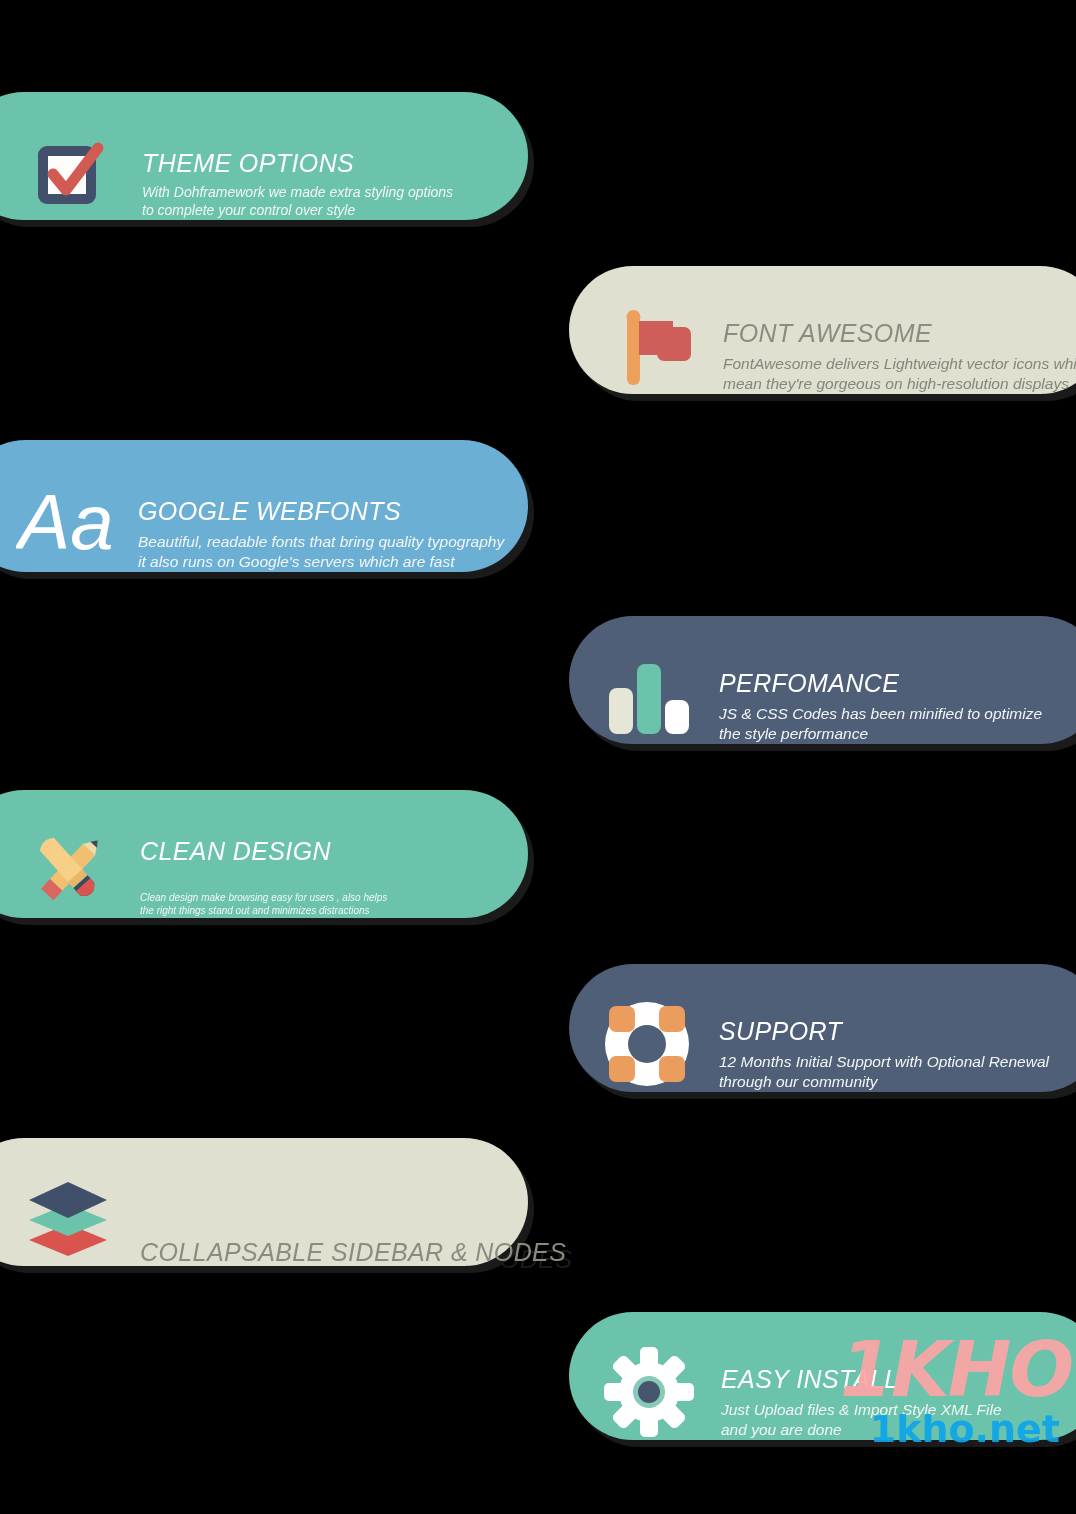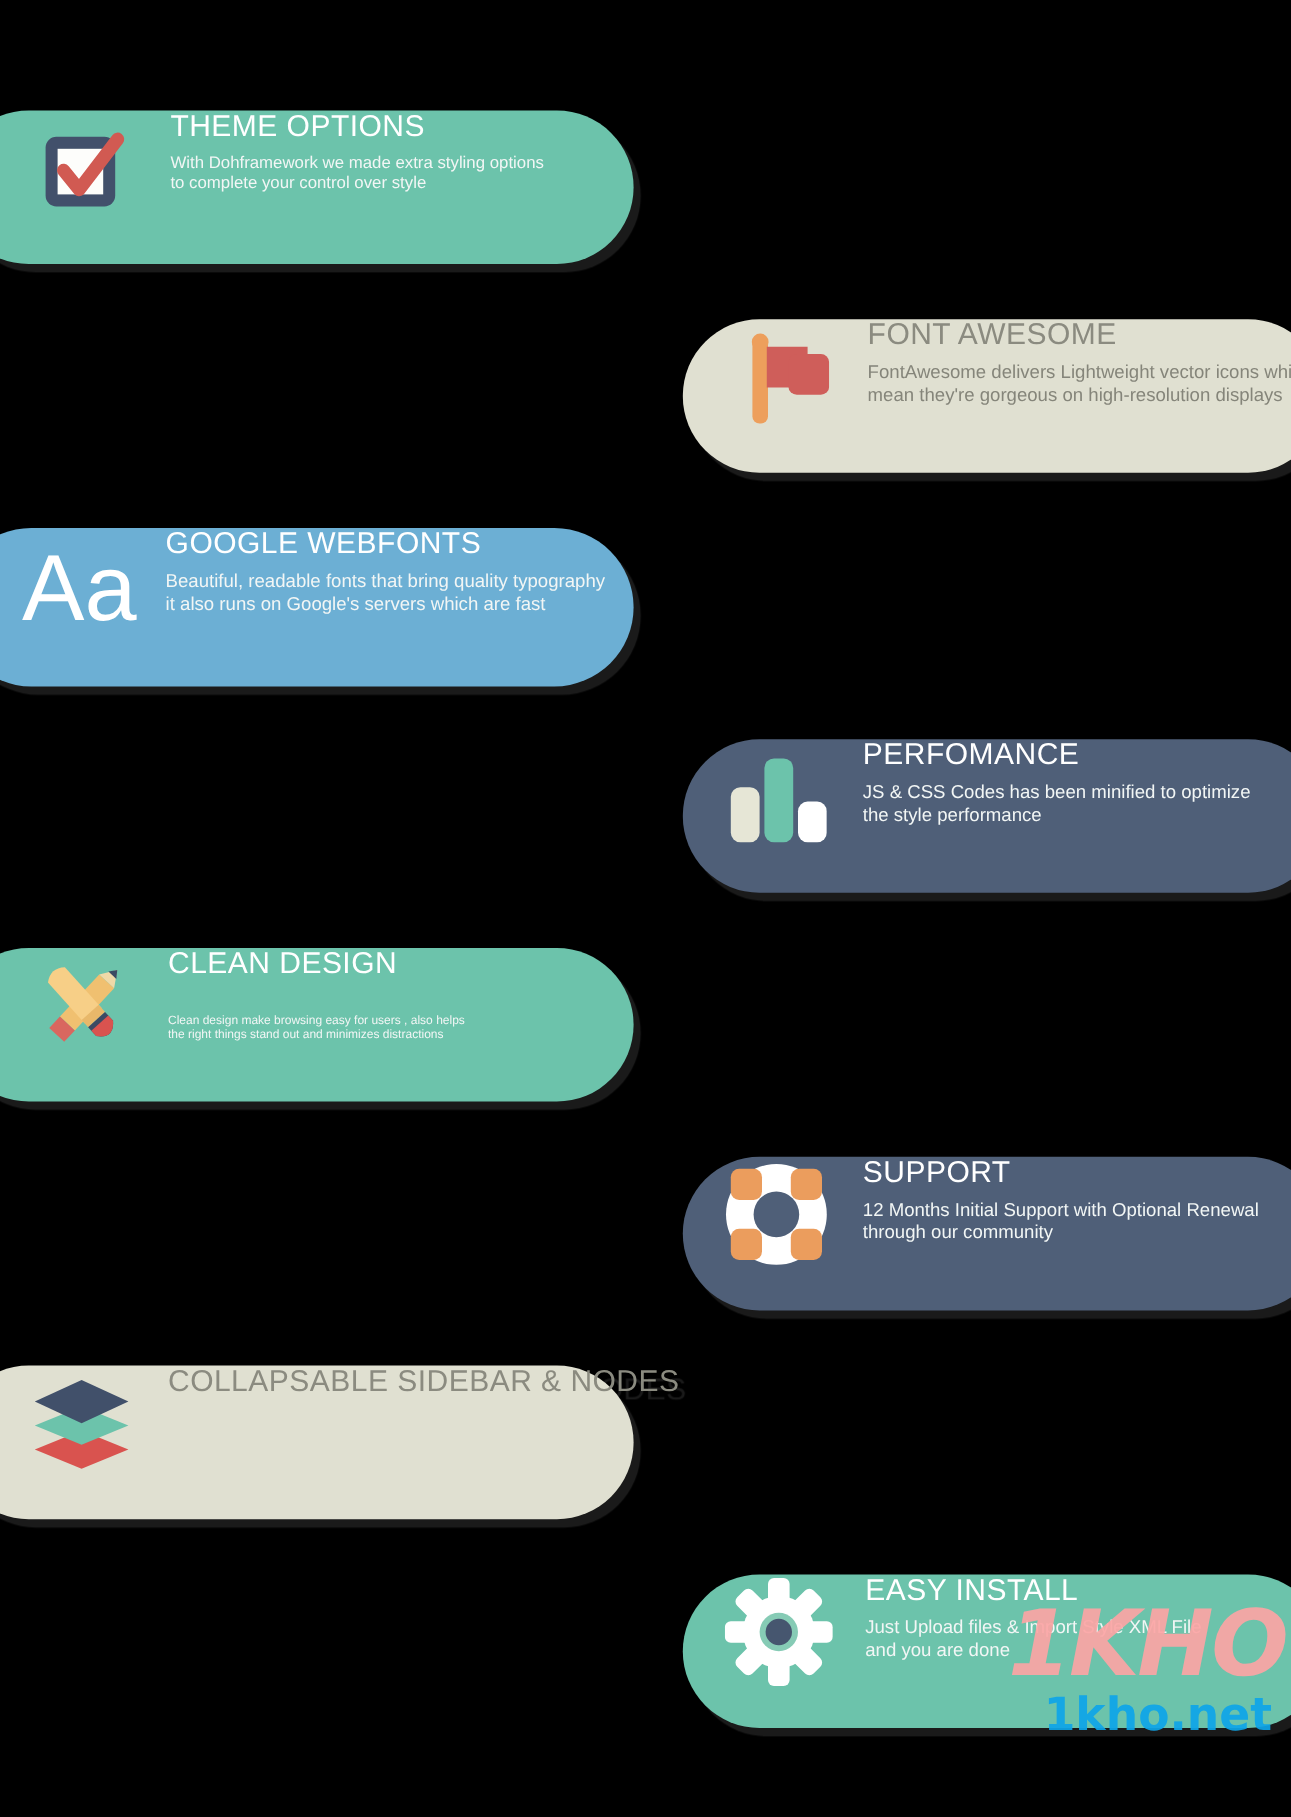--- a/index.html
+++ b/index.html
@@ -29,21 +29,22 @@
     align-items: center;
     box-sizing: border-box;
     filter: drop-shadow(6px 7px 0 rgba(255,255,255,0.10));
   }
 
   .card-inner {
     position: relative;
     width: 100%;
     height: 100%;
     display: flex;
-    align-items: flex-start;
+    align-items: flex-end;
+    font-style: italic;
   }
 
   .icon-wrap {
     flex: 0 0 auto;
     display: flex;
     align-items: center;
     justify-content: center;
   }
 
   .text-wrap {

